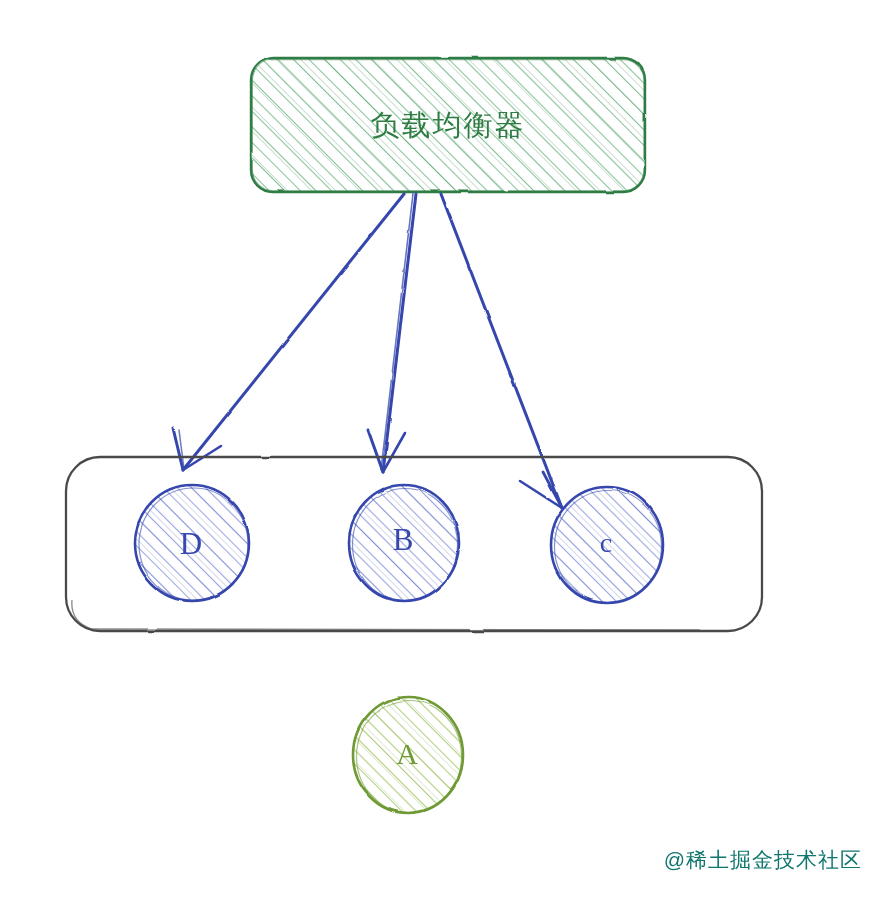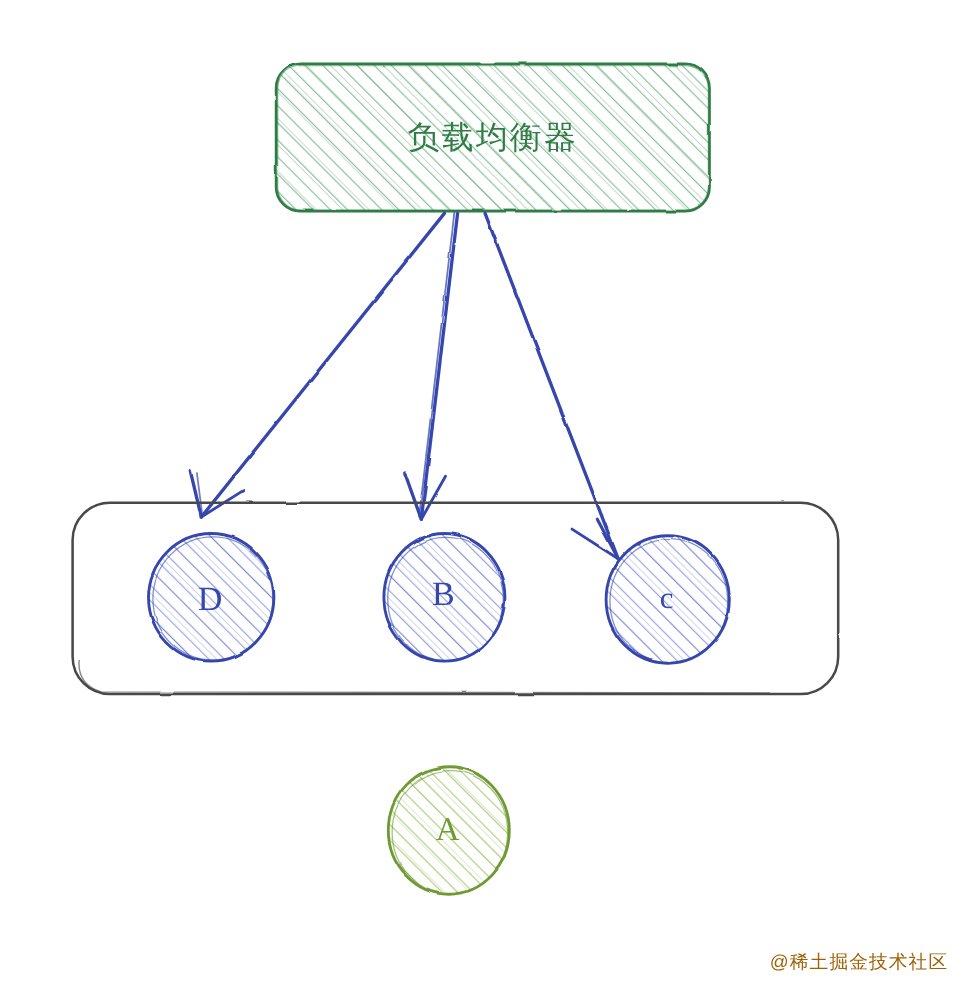--- a/index.html
+++ b/index.html
@@ -28,23 +28,23 @@
   }
   .lb-label {
     font-family: "Liberation Sans", sans-serif;
     dominant-baseline: middle;
     text-anchor: middle;
     letter-spacing: 2px;
   }
   .watermark {
     position: absolute;
     right: 18px;
-    bottom: 16px;
-    color: #a16207;
-    font-size: 17px;
+    bottom: 28px;
+    color: #0f766e;
+    font-size: 21px;
     font-family: "Liberation Sans", sans-serif;
     letter-spacing: 1px;
     user-select: none;
   }
 </style>
 </head>
 <body>
 
 <svg id="canvas" viewBox="0 0 880 902">
   <defs>

